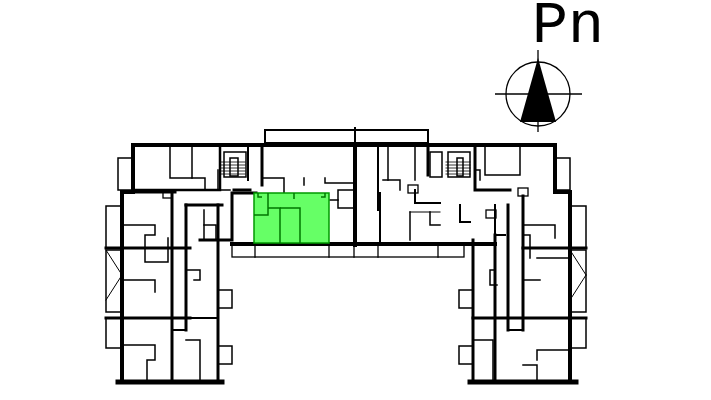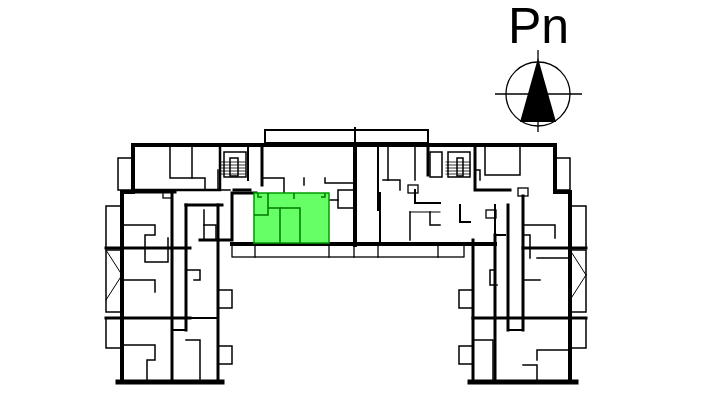--- a/index.html
+++ b/index.html
@@ -1,18 +1,18 @@
 <!DOCTYPE html>
 <html><head>
 <meta charset="utf-8">
 <style>
   html, body { margin:0; padding:0; background:#ffffff; }
   body { width:711px; height:400px; position:relative; overflow:hidden; font-family:"Liberation Sans", sans-serif; }
   #plan { position:absolute; left:0; top:0; }
-  .north-label { position:absolute; left:508px; top:0px; font-size:50px; line-height:52px; color:#000; font-family:Liberation Sans, sans-serif; }
+  .north-label { position:absolute; left:532px; top:0px; font-size:60px; line-height:52px; color:#000; font-family:Liberation Mono, monospace; }
 </style>
 </head>
 <body>
 
 <div class="north-label">Pn</div>
 
 <svg id="plan" width="711" height="400" viewBox="0 0 711 400">
 
   <g>
     <circle cx="538" cy="94" r="32" fill="none" stroke="#000" stroke-width="1.3"></circle>

